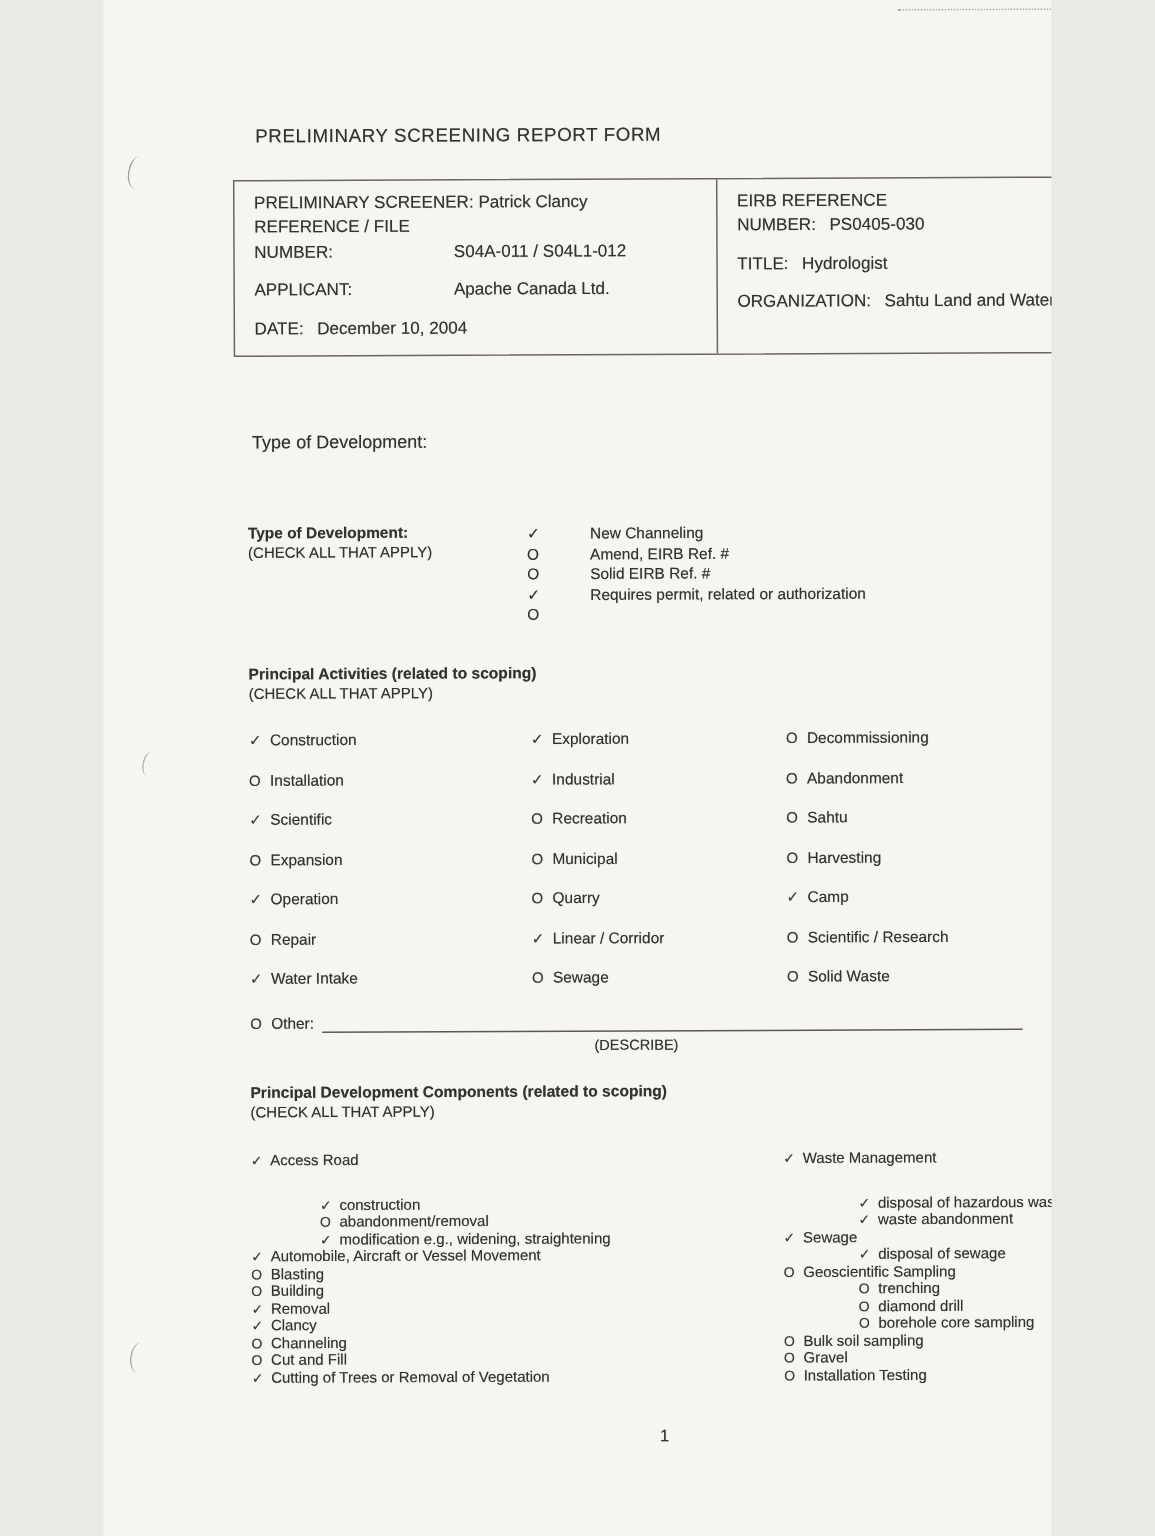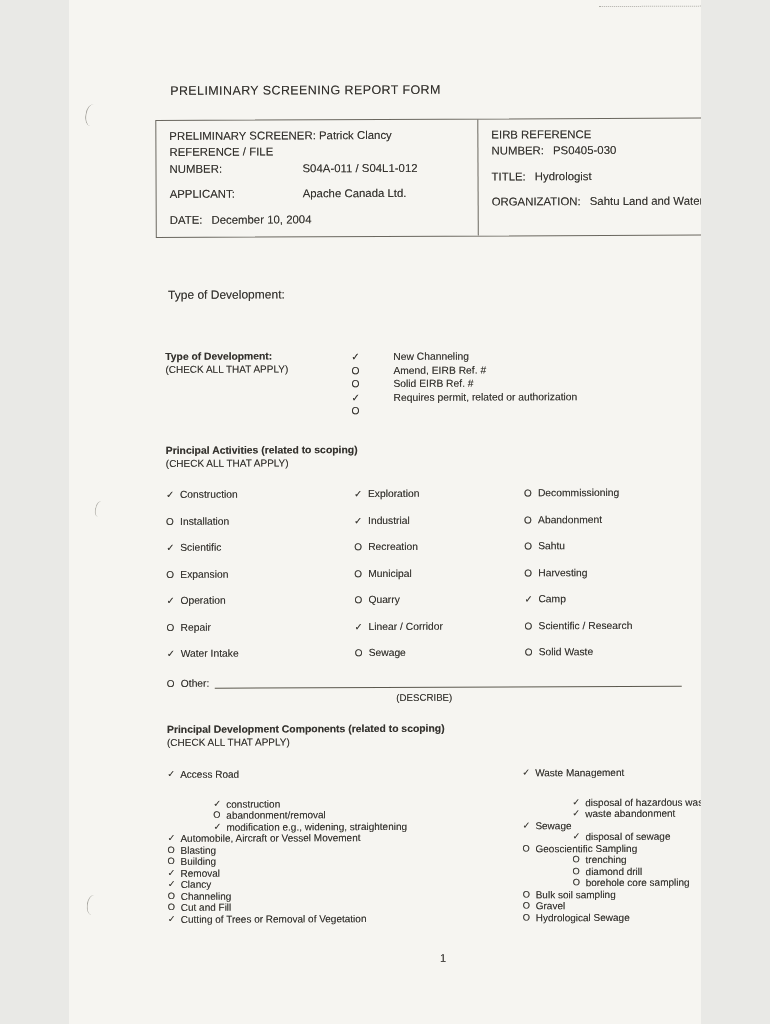--- a/index.html
+++ b/index.html
@@ -334,21 +334,21 @@
           <div class="c-item">
               <span class="mk">O</span>
               <span>Bulk soil sampling</span>
             </div>
           <div class="c-item">
               <span class="mk">O</span>
               <span>Gravel</span>
             </div>
           <div class="c-item">
               <span class="mk">O</span>
-              <span>Hydrological Sewage</span>
+              <span>Installation Testing</span>
             </div>
         </div>
       </div>
     </div>
 
     <div class="page-num">1</div>
 
     <div class="art-dots"></div>
     <div class="art-paren1"></div>
     <div class="art-paren2"></div>

